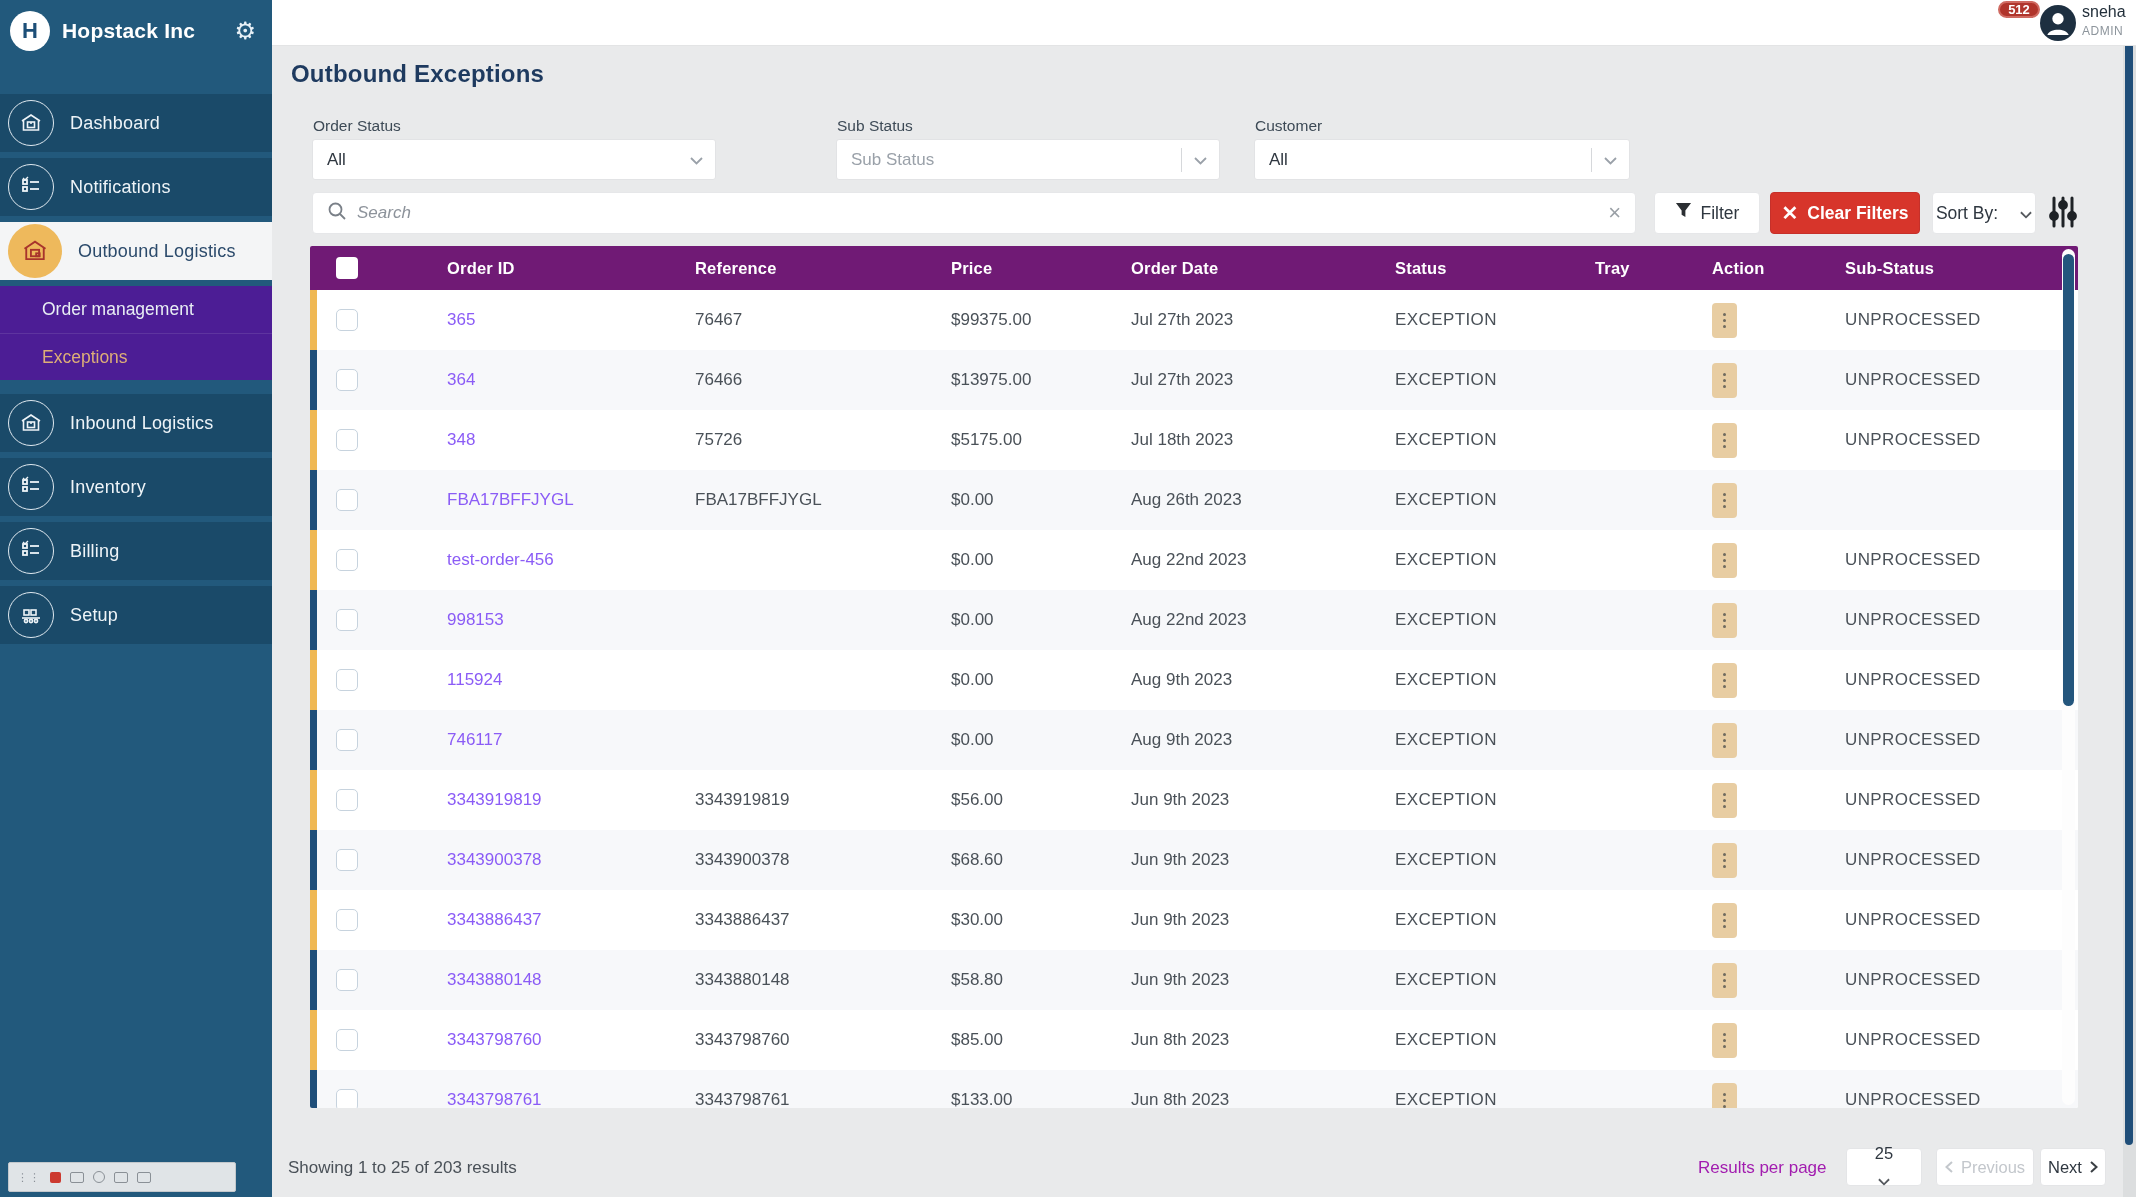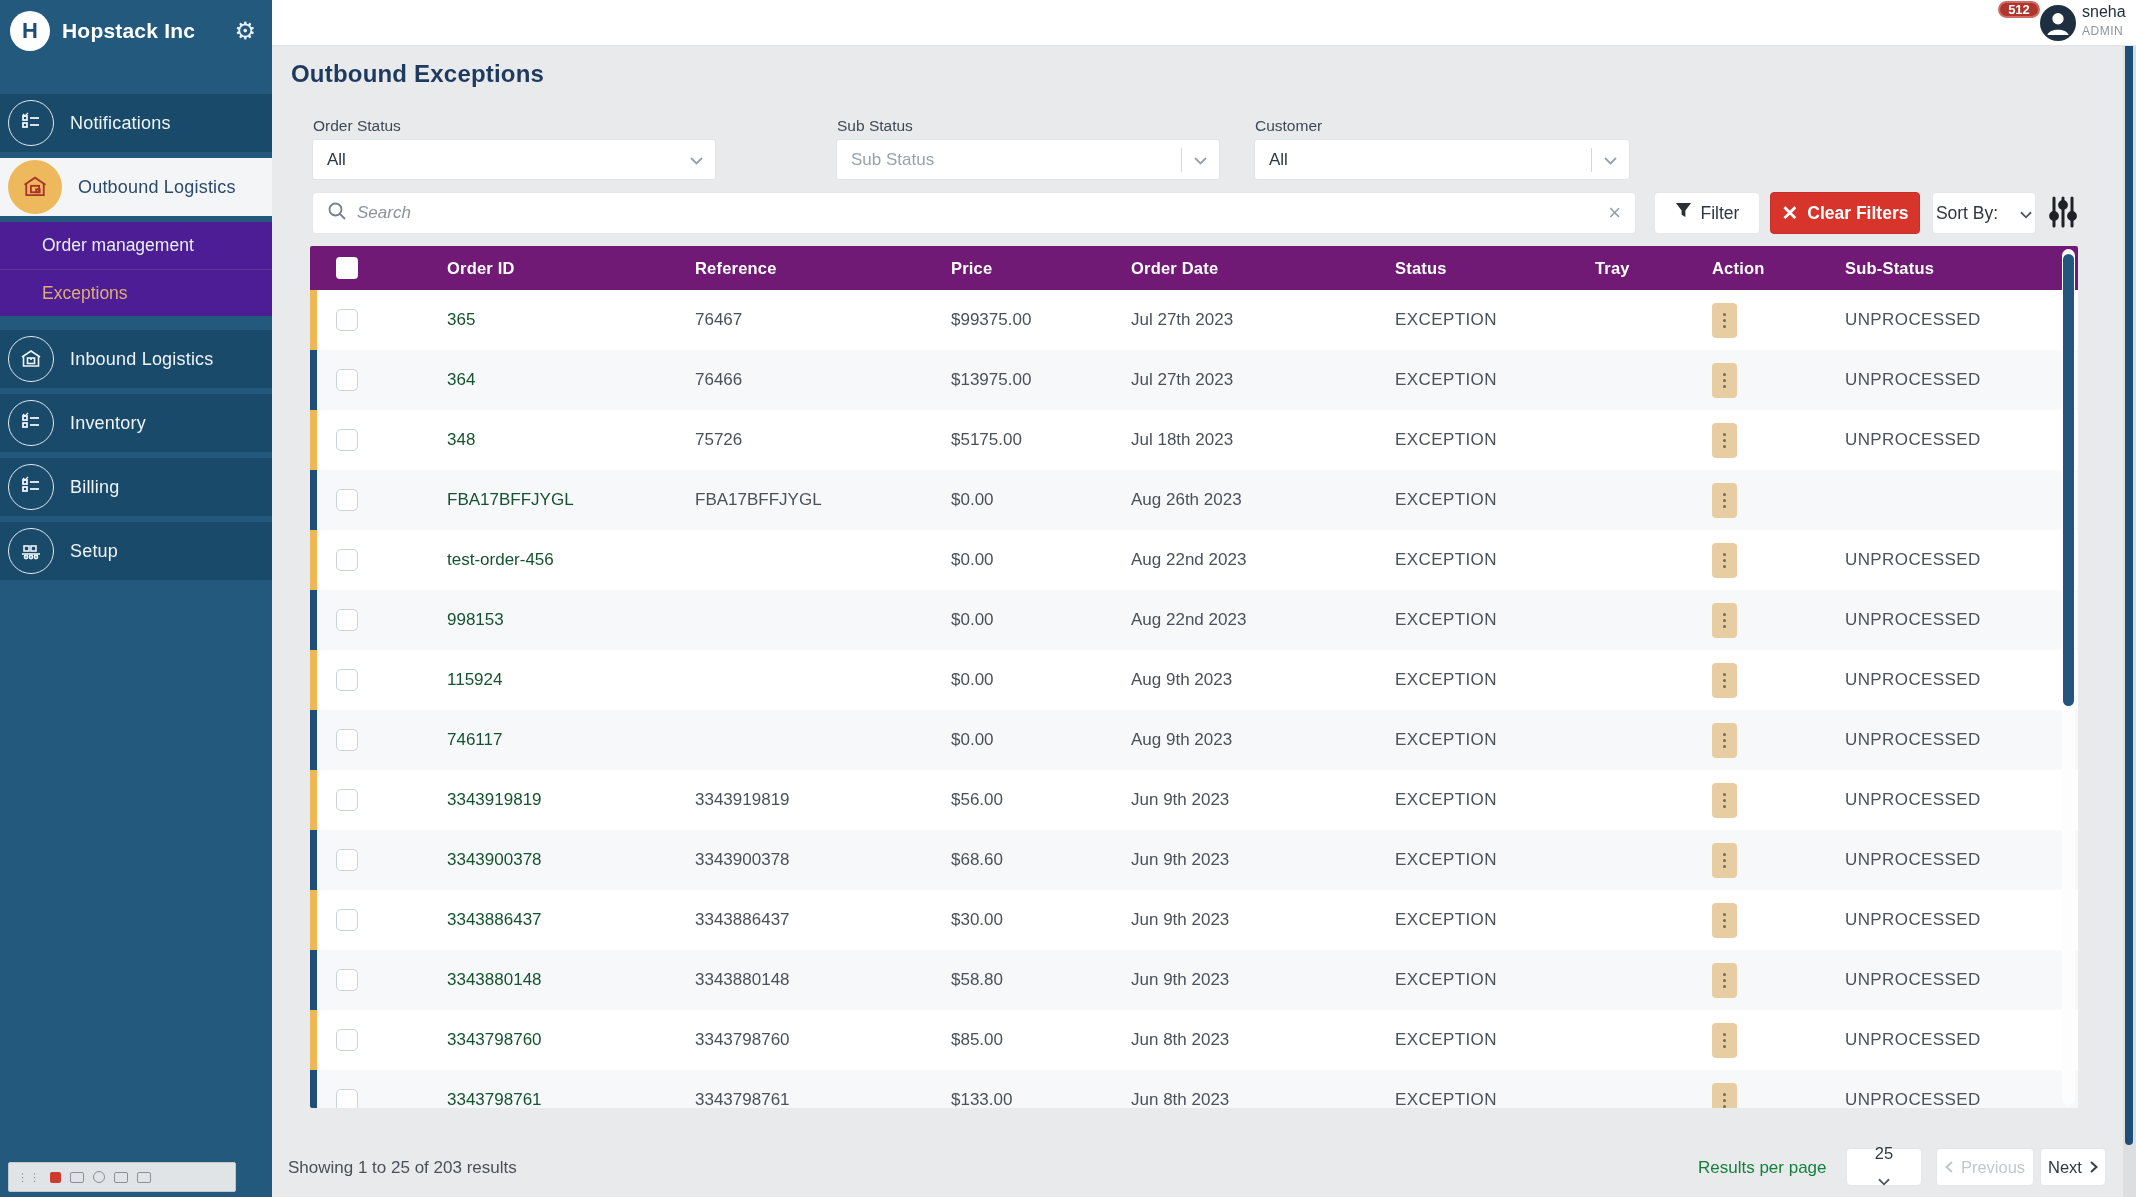--- a/index.html
+++ b/index.html
@@ -57,30 +57,30 @@
   .tcard { position:absolute; left:310px; top:246px; width:1768px; height:862px; background:#fff; overflow:hidden; border-radius:2px; }
   .tgrid { display:grid; grid-template-columns:137px 248px 256px 180px 264px 200px 117px 133px 1fr; align-items:center; }
   .thead { height:44px; background:#701a75; color:#fff; font-size:16.5px; font-weight:bold; letter-spacing:.2px; }
   .thead .hcb { width:22px; height:22px; background:#fff; border-radius:4px; margin-left:26px; cursor:pointer; }
   .trow { height:60px; position:relative; font-size:17px; color:#4a5158; background:#fff; }
   .trow.even { background:#f7f8fa; }
   .trow::before { content:""; position:absolute; left:0; top:0; width:7px; height:100%; }
   .trow.yellow::before { background:#efb854; }
   .trow.blue::before { background:#1f4e79; }
   .rcb { width:22px; height:22px; background:#fff; border:1.5px solid #c7d3de; border-radius:5px; margin-left:26px; cursor:pointer; }
-  .c-id { color:#14532d; }
+  .c-id { color:#8b5cf6; }
   .c-caps { letter-spacing:.4px; }
   .kebab { width:25px; height:35px; background:#e8cda2; border-radius:4px; display:flex; flex-direction:column; align-items:center; justify-content:center; gap:3px; cursor:pointer; }
   .kebab i { width:3px; height:3px; border-radius:50%; background:#6f6a5e; }
   .vtrack { position:absolute; right:3px; top:3px; width:13px; height:856px; background:#fdfdfd; border-radius:7px; }
   .vthumb { position:absolute; left:1px; top:5px; width:11px; height:452px; background:#24567d; border-radius:6px; cursor:pointer; }
 
   
   .showing { position:absolute; left:288px; top:1158px; font-size:17px; color:#4a5158; }
-  .rpp-label { position:absolute; left:1698px; top:1158px; font-size:17px; color:#15803d; }
+  .rpp-label { position:absolute; left:1698px; top:1158px; font-size:17px; color:#a21caf; }
   .fbtn { position:absolute; top:1148px; height:38px; background:#fff; border:1px solid #e4e5e7; border-radius:4px; display:flex; align-items:center; justify-content:center; font-size:16.5px; cursor:pointer; gap:8px; }
   .rpp-select { left:1846px; width:76px; color:#2f3740;flex-direction:column; }
   .prev { left:1936px; width:98px; color:#c3c7cc; }
   .next { left:2040px; width:66px; color:#2f3740; }
 
   
   .vp-track { position:absolute; left:2123px; top:0; width:13px; height:1197px; background:#dcdedf; }
   .vp-thumb { position:absolute; left:2125px; top:0; width:8px; height:1145px; background:#1f4e79; border-radius:4px; }
 
   
@@ -95,20 +95,31 @@
 
 <div class="sidebar">
   <div class="side-head">
     <div class="logo-circle">H</div>
     <div class="brand">Hopstack Inc</div>
     <div class="gear">⚙</div>
   </div>
 
   <div class="side-nav">
 
+    <div class="side-item">
+      <span class="ic">
+        <svg width="24" height="24" viewBox="0 0 24 24" fill="none" stroke="#eef4f8" stroke-width="1.6">
+            <path d="M3 10 L12 4 L21 10"></path>
+            <path d="M4.5 9.5 V19 H19.5 V9.5"></path>
+            <rect x="8.5" y="11" width="7" height="5.5"></rect>
+            <line x1="12" y1="11" x2="12" y2="13"></line>
+          </svg>
+      </span>
+      <span class="lbl">Dashboard</span>
+    </div>
 
     <div class="side-item">
       <span class="ic">
         <svg width="24" height="24" viewBox="0 0 24 24" fill="none" stroke="#eef4f8" stroke-width="1.8">
             <rect x="4" y="5" width="4" height="4"></rect>
             <line x1="11" y1="7" x2="20" y2="7"></line>
             <rect x="4" y="12" width="4" height="4"></rect>
             <line x1="11" y1="14" x2="20" y2="14"></line>
             <path d="M4 3 l2 2 3-3" stroke-width="1.4"></path>
           </svg>

